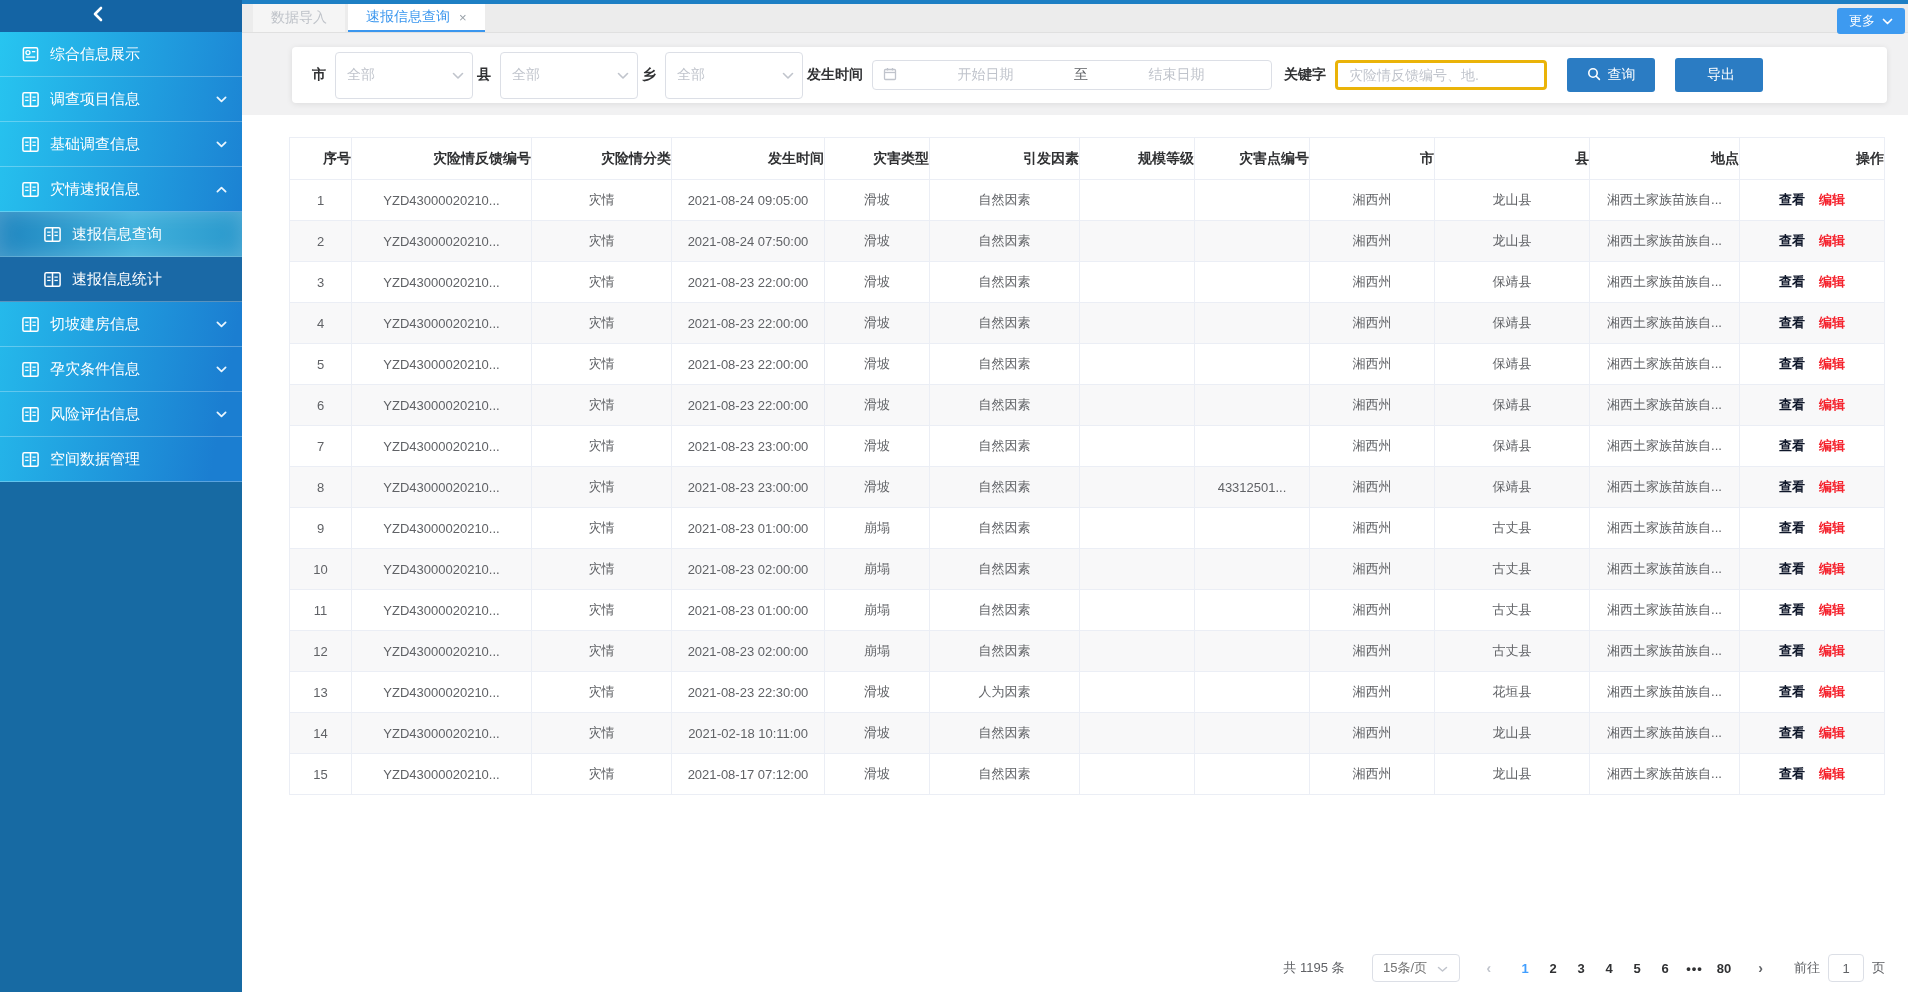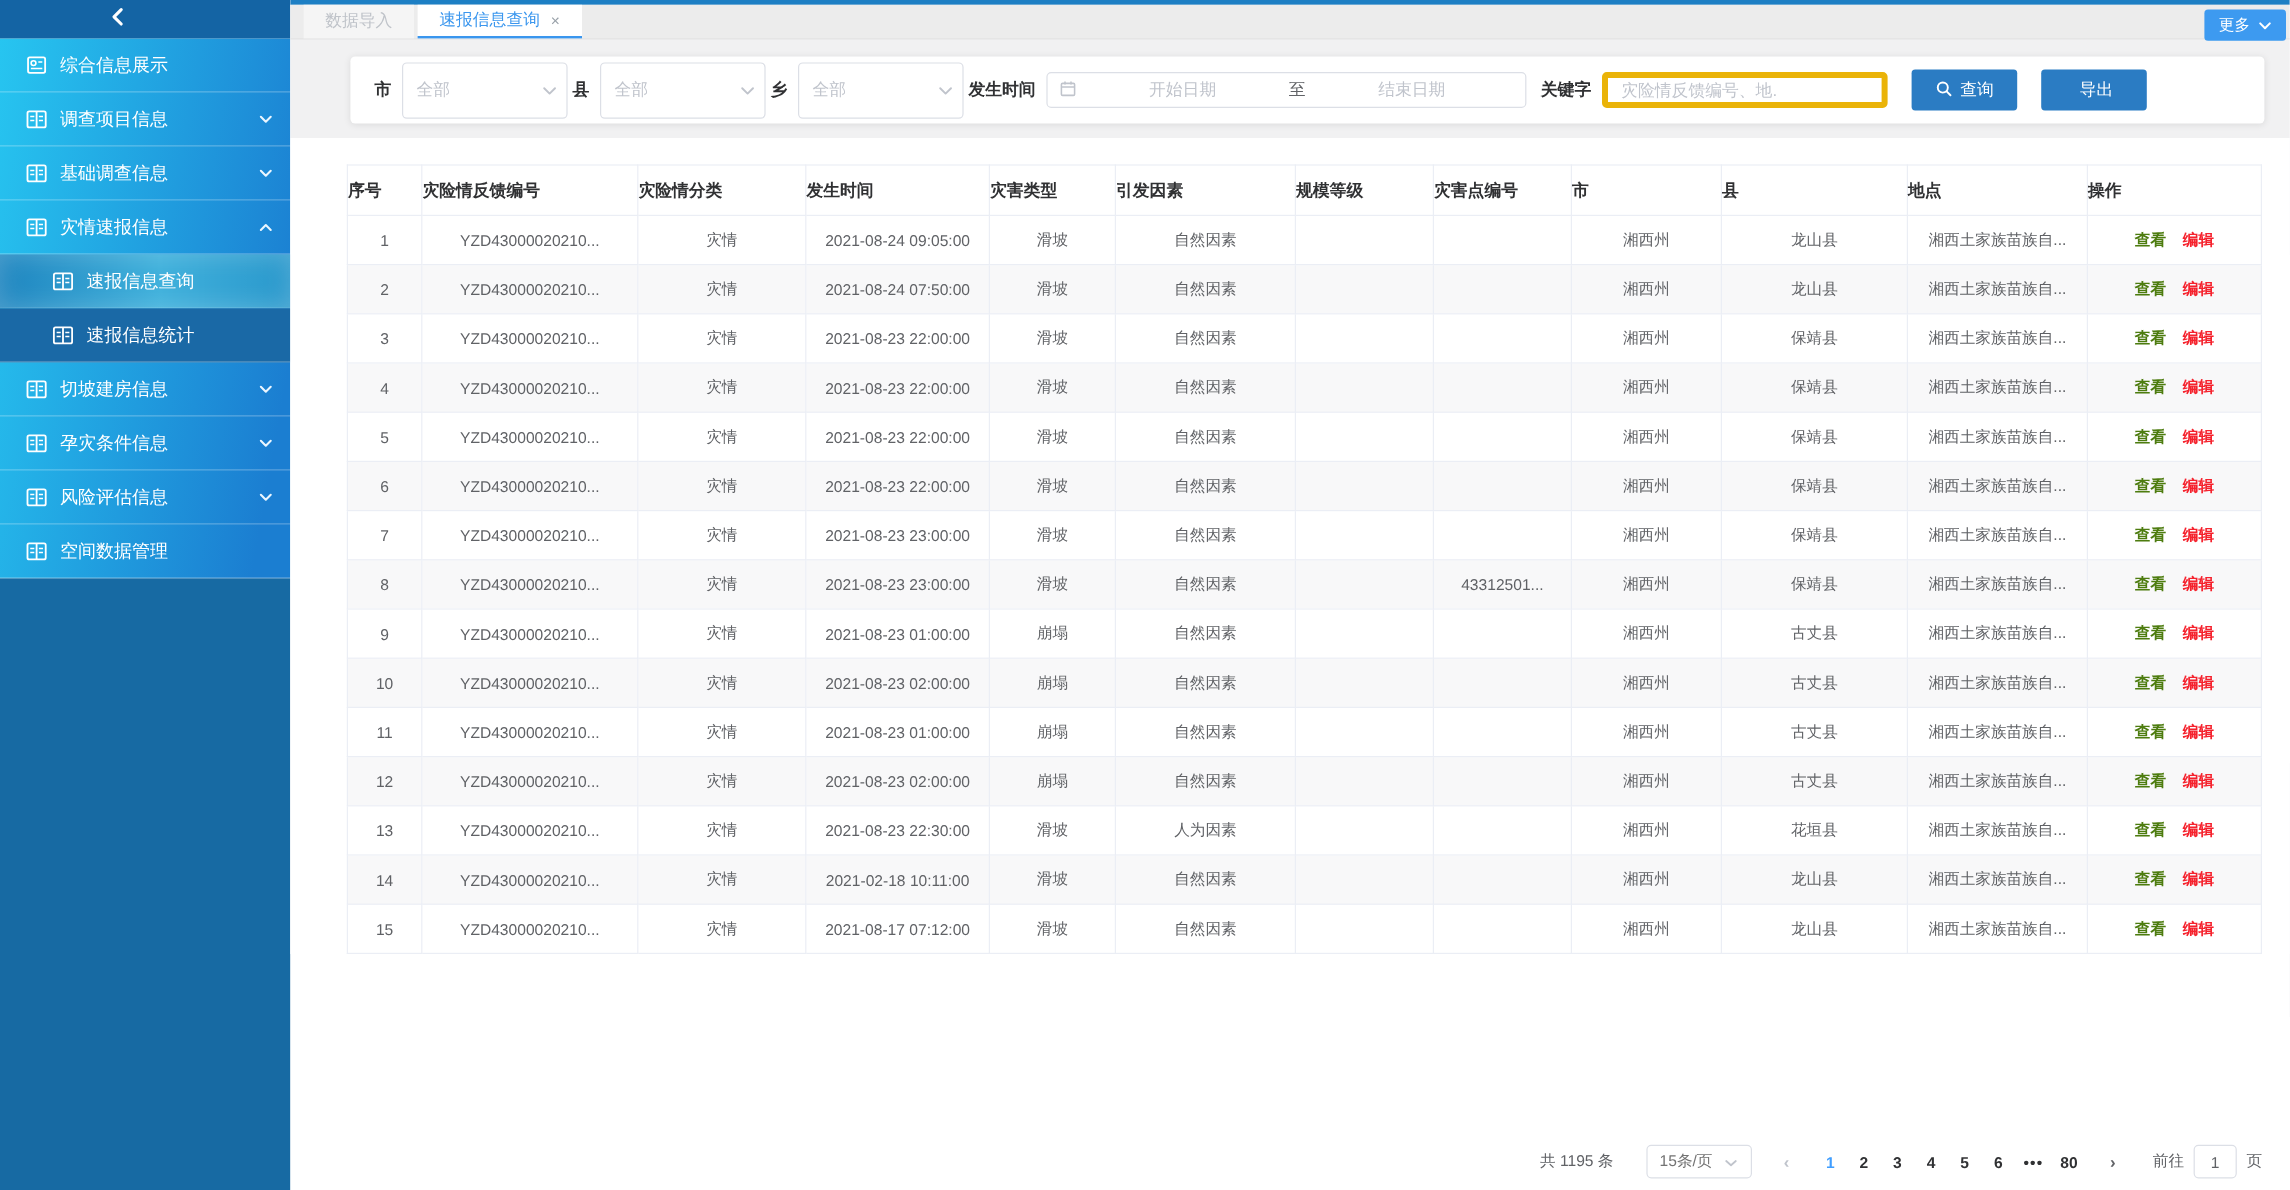--- a/index.html
+++ b/index.html
@@ -43,38 +43,38 @@
   .filter-card { height:56px; background:#fff; border-radius:4px; box-shadow:0 1px 6px rgba(0,0,0,.09);
                  display:flex; align-items:center; padding:0 16px; font-size:14px; color:#303133; }
   .f-label { font-weight:600; white-space:nowrap; margin:0 9px 0 4px; }
   .f-select { width:138px; height:47px; border:1px solid #dcdfe6; border-radius:4px; background:#fff;
               display:flex; align-items:center; padding:0 8px 0 11px; color:#c0c4cc; cursor:pointer; }
   .f-select .val { flex:1; }
   .f-dates { width:400px; height:30px; border:1px solid #dcdfe6; border-radius:4px; background:#fff;
              display:flex; align-items:center; padding:0 10px; color:#c0c4cc; gap:4px; cursor:pointer; }
   .f-dates .ph { flex:1; text-align:center; }
   .f-dates .to { color:#606266; flex:none; }
-  .f-input { width:238px; height:30px; border:5px solid #eab308; border-radius:4px;
+  .f-input { width:212px; height:30px; border:3px solid #eab308; border-radius:4px;
              padding:0 11px; font-size:14px; color:#606266; outline:none; }
   .f-input::placeholder { color:#c0c4cc; }
   .btn { height:34px; min-width:88px; background:#2b7cc3; color:#fff; border:none; border-radius:3px;
          font-size:14px; display:flex; align-items:center; justify-content:center; gap:7px;
          cursor:pointer; padding:0 16px; }
   .btn.search { margin-left:20px; }
   .btn.export { margin-left:20px;padding-left:20px; }
 
   
   .table-wrap { padding:22px 24px 0 47px; background:#fff; flex:none; }
   table { border-collapse:collapse; table-layout:fixed; width:1595px; }
-  th { height:42px; font-size:14px; color:#303133; font-weight:700; text-align:left;
+  th { height:42px; font-size:14px; color:#303133; font-weight:700; text-align:right;
        border:1px solid #ebeef5; background:#fff; }
   td { height:41px; font-size:13px; color:#606266; text-align:center; border:1px solid #ebeef5;
        overflow:hidden; white-space:nowrap; background:#fff; }
   tbody tr:nth-child(even) td { background:#f8f8f9; }
-  .link-view { color:#4d7c0f; margin-right:14px; font-weight:600; cursor:pointer; text-decoration:none; }
+  .link-view { color:#0f172a; margin-right:14px; font-weight:600; cursor:pointer; text-decoration:none; }
   .link-edit { color:#f5222d; font-weight:600; cursor:pointer; text-decoration:none; }
 
   
   .pagination { position:absolute; right:24px; bottom:10px; display:flex; align-items:center;
                 gap:27px; font-size:13px; color:#606266; }
   .size-select { width:88px; height:28px; border:1px solid #dcdfe6; border-radius:4px; background:#fff;
                  display:flex; align-items:center; justify-content:center; gap:10px; color:#737373; cursor:pointer; }
   .pg-prev { color:#c0c4cc; font-weight:700; font-size:14px; cursor:default; }
   .pg-next { color:#606266; font-weight:700; font-size:14px; cursor:pointer; }
   .pg-num { color:#303133; font-weight:600; min-width:14px; text-align:center; cursor:pointer; }

